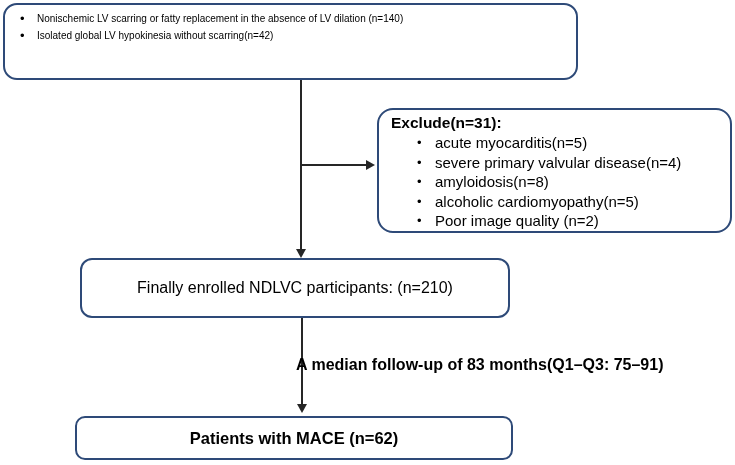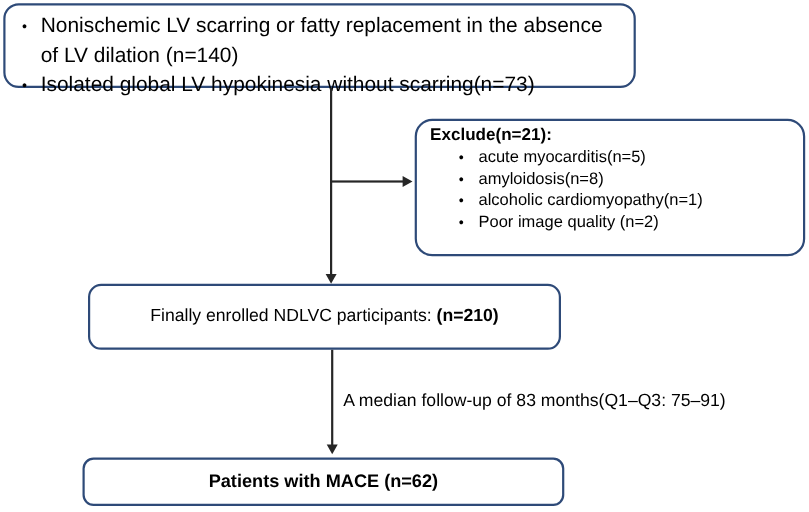--- a/index.html
+++ b/index.html
@@ -21,22 +21,22 @@
   
   .top-box {
     left: 3px; top: 3px; width: 575px; height: 77px;
     border-radius: 14px;
     padding: 5px 14px 4px 2px;
   }
   ul.bullets { list-style: none; margin: 0; padding: 0; }
   .top-box li {
     position: relative;
     padding-left: 30px;
-    font-size: 19px;
-    line-height: 27px;
+    font-size: 10px;
+    line-height: 17px;
   }
   .top-box li::before {
     content: "\2022";
     position: absolute;
     left: 13px;
     font-size: 13px;
   }
   
   .exclude-box {
     left: 377px; top: 108px; width: 355px; height: 125px;
@@ -61,21 +61,21 @@
     font-size: 13px;
   }
   
   .enrolled-box {
     left: 80px; top: 258px; width: 430px; height: 60px;
     border-radius: 12px;
     display: flex; align-items: center; justify-content: center;
     font-size: 16px;
     white-space: pre;
   }
-  .enrolled-box .count { font-weight: bold; }
+  .enrolled-box .count { font-weight: normal; }
   
   .mace-box {
     left: 75px; top: 416px; width: 438px; height: 44px;
     border-radius: 10px;
     display: flex; align-items: center; justify-content: center;
     font-size: 16.5px;
     font-weight: bold;
   }
   
   .vline { position: absolute; width: 2px; background: #262626; }
@@ -94,51 +94,52 @@
   .arrow-right {
     position: absolute; width: 0; height: 0;
     border-top: 5px solid transparent;
     border-bottom: 5px solid transparent;
     border-left: 9px solid #262626;
   }
   .arrow-right-1 { left: 366px; top: 160px; }
   
   .followup {
     position: absolute;
-    left: 312px; top: 356px;
+    left: 296px; top: 356px;
     font-size: 16px;
-    font-weight: normal;
+    font-weight: bold;
     white-space: nowrap;
     text-align: right;
   }
 </style>
 </head>
 <body>
 
 <div class="canvas">
 
   <div class="box top-box">
     <ul class="bullets">
       <li>Nonischemic LV scarring or fatty replacement in the absence of LV dilation (n=140)</li>
-      <li>Isolated global LV hypokinesia without scarring(n=73)</li>
+      <li>Isolated global LV hypokinesia without scarring(n=42)</li>
     </ul>
   </div>
 
   <div class="vline vline-top"></div>
   <div class="arrow-down arrow-down-1"></div>
 
   <div class="hline hline-exclude"></div>
   <div class="arrow-right arrow-right-1"></div>
 
   <div class="box exclude-box">
-    <div class="exclude-title">Exclude(n=21):</div>
+    <div class="exclude-title">Exclude(n=31):</div>
     <ul class="bullets">
       <li>acute myocarditis(n=5)</li>
+      <li>severe primary valvular disease(n=4)</li>
       <li>amyloidosis(n=8)</li>
-      <li>alcoholic cardiomyopathy(n=1)</li>
+      <li>alcoholic cardiomyopathy(n=5)</li>
       <li>Poor image quality (n=2)</li>
     </ul>
   </div>
 
   <div class="box enrolled-box">
     <span>Finally enrolled NDLVC participants: </span><span class="count">(n=210)</span>
   </div>
 
   <div class="vline vline-bottom"></div>
   <div class="arrow-down arrow-down-2"></div>

